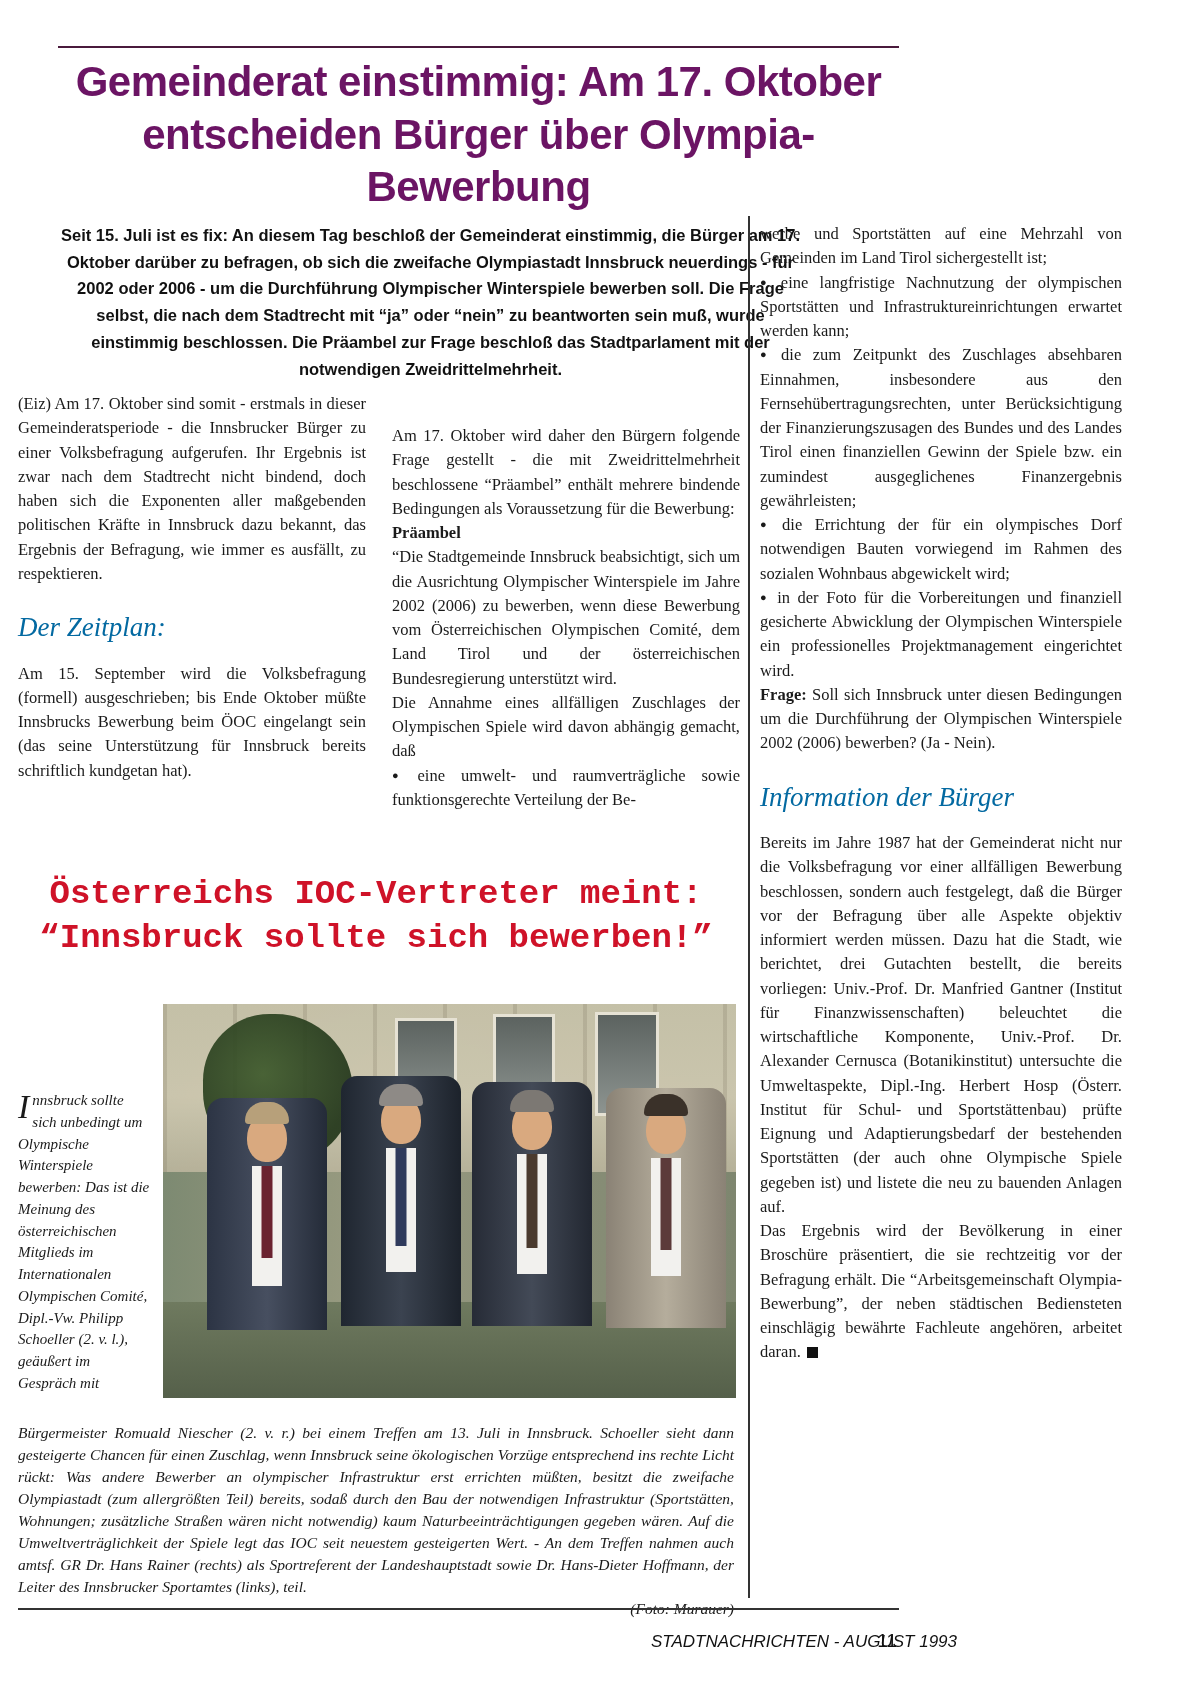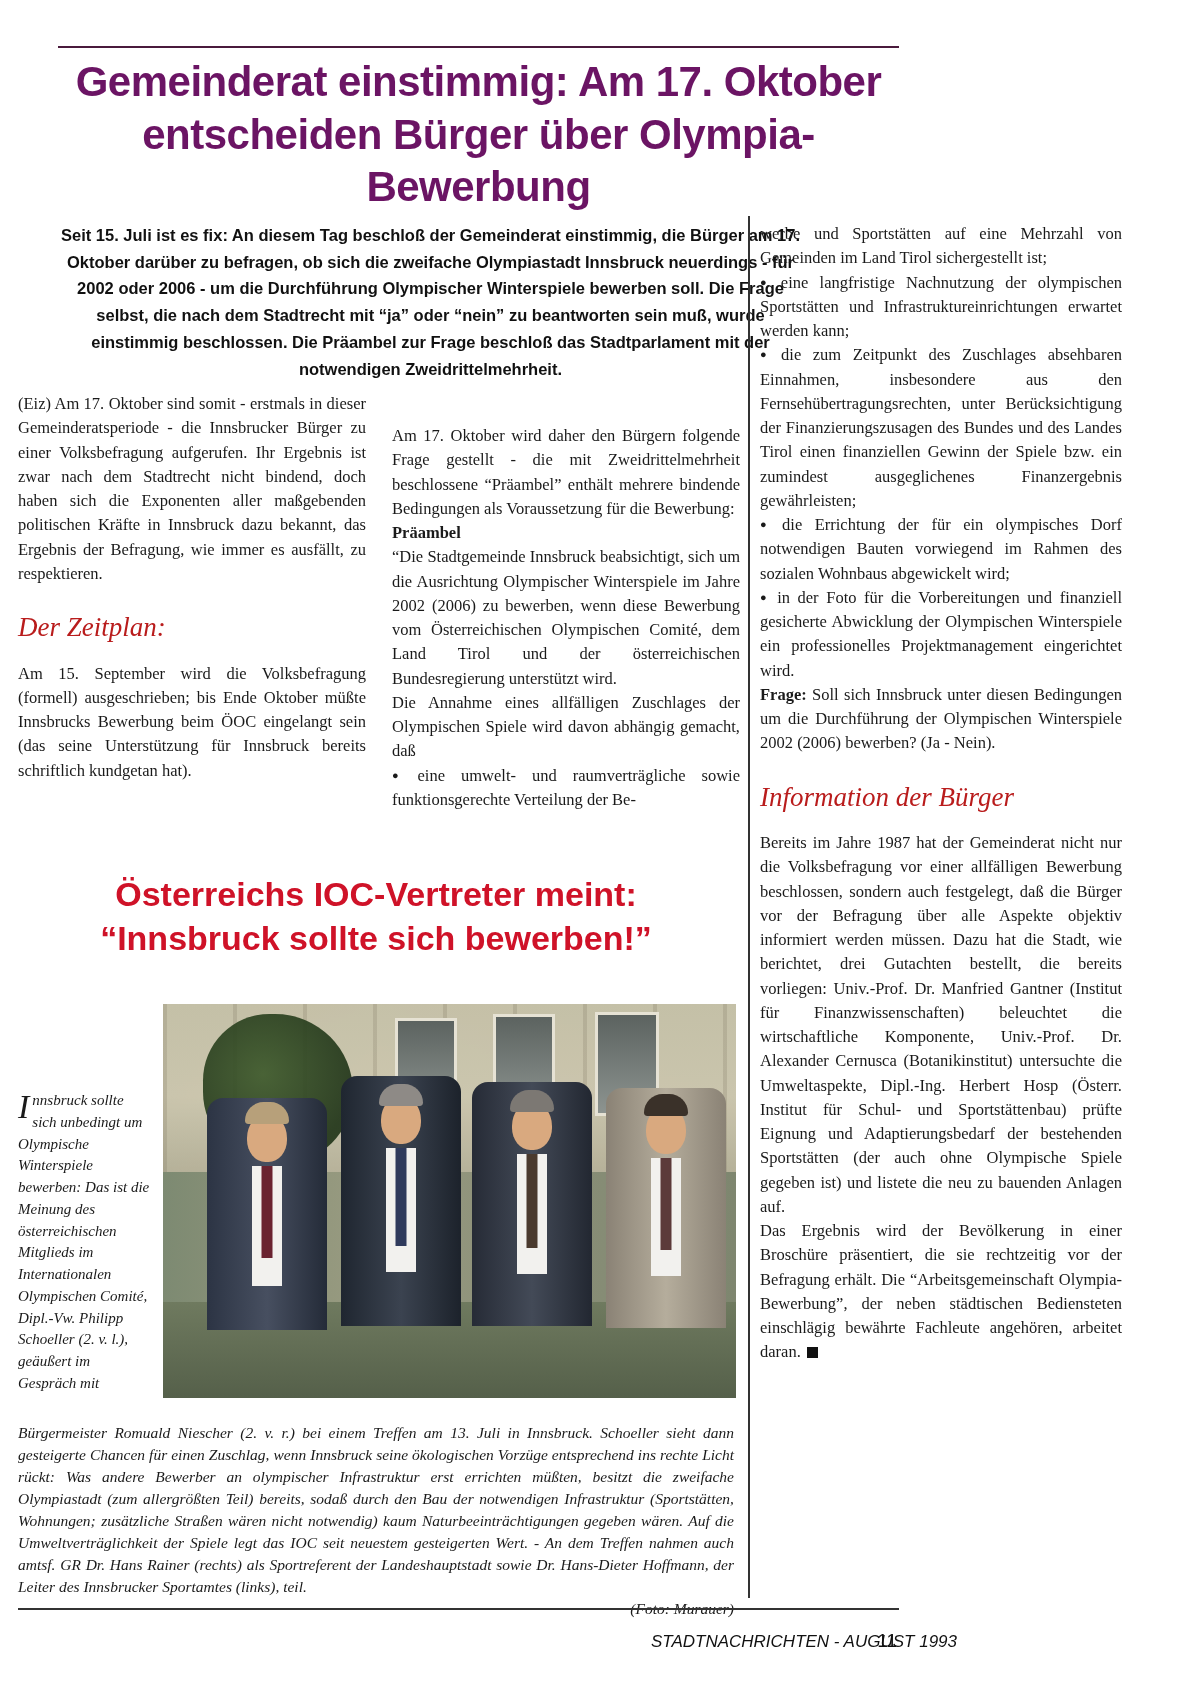--- a/index.html
+++ b/index.html
@@ -69,42 +69,42 @@
 
   .col-left  { left: 18px;  width: 348px; top: 392px; }
   .col-mid   { left: 392px; width: 348px; top: 392px; margin-top: 32px; }
   .col-right { left: 760px; width: 362px; top: 222px; }
 
   .subhead-italic {
     font-family: "Liberation Serif", serif;
     font-style: italic;
     font-size: 27px;
     margin: 22px 0 14px 0;
-    color: #b91c1c;
+    color: #0369a1;
     font-weight: normal;
     text-align: left;
   }
   .bold-inline { font-weight: bold; }
   .bullet-para {
     position: relative;
     padding-left: 0;
   }
   .bullet-para::before {
     content: "\25CF";
     font-size: 11px;
     vertical-align: 2px;
     margin-right: 7px;
   }
   .headline2 {
     position: absolute;
     left: 18px;
     width: 716px;
     top: 872px;
     text-align: center;
-    font-family: Liberation Sans, sans-serif;
+    font-family: Liberation Mono, monospace;
     font-size: 34px;
     line-height: 1.3;
     font-weight: bold;
     color: #cf1228;
   }
 
   
   .photo-wrap {
     position: absolute;
     left: 163px;

